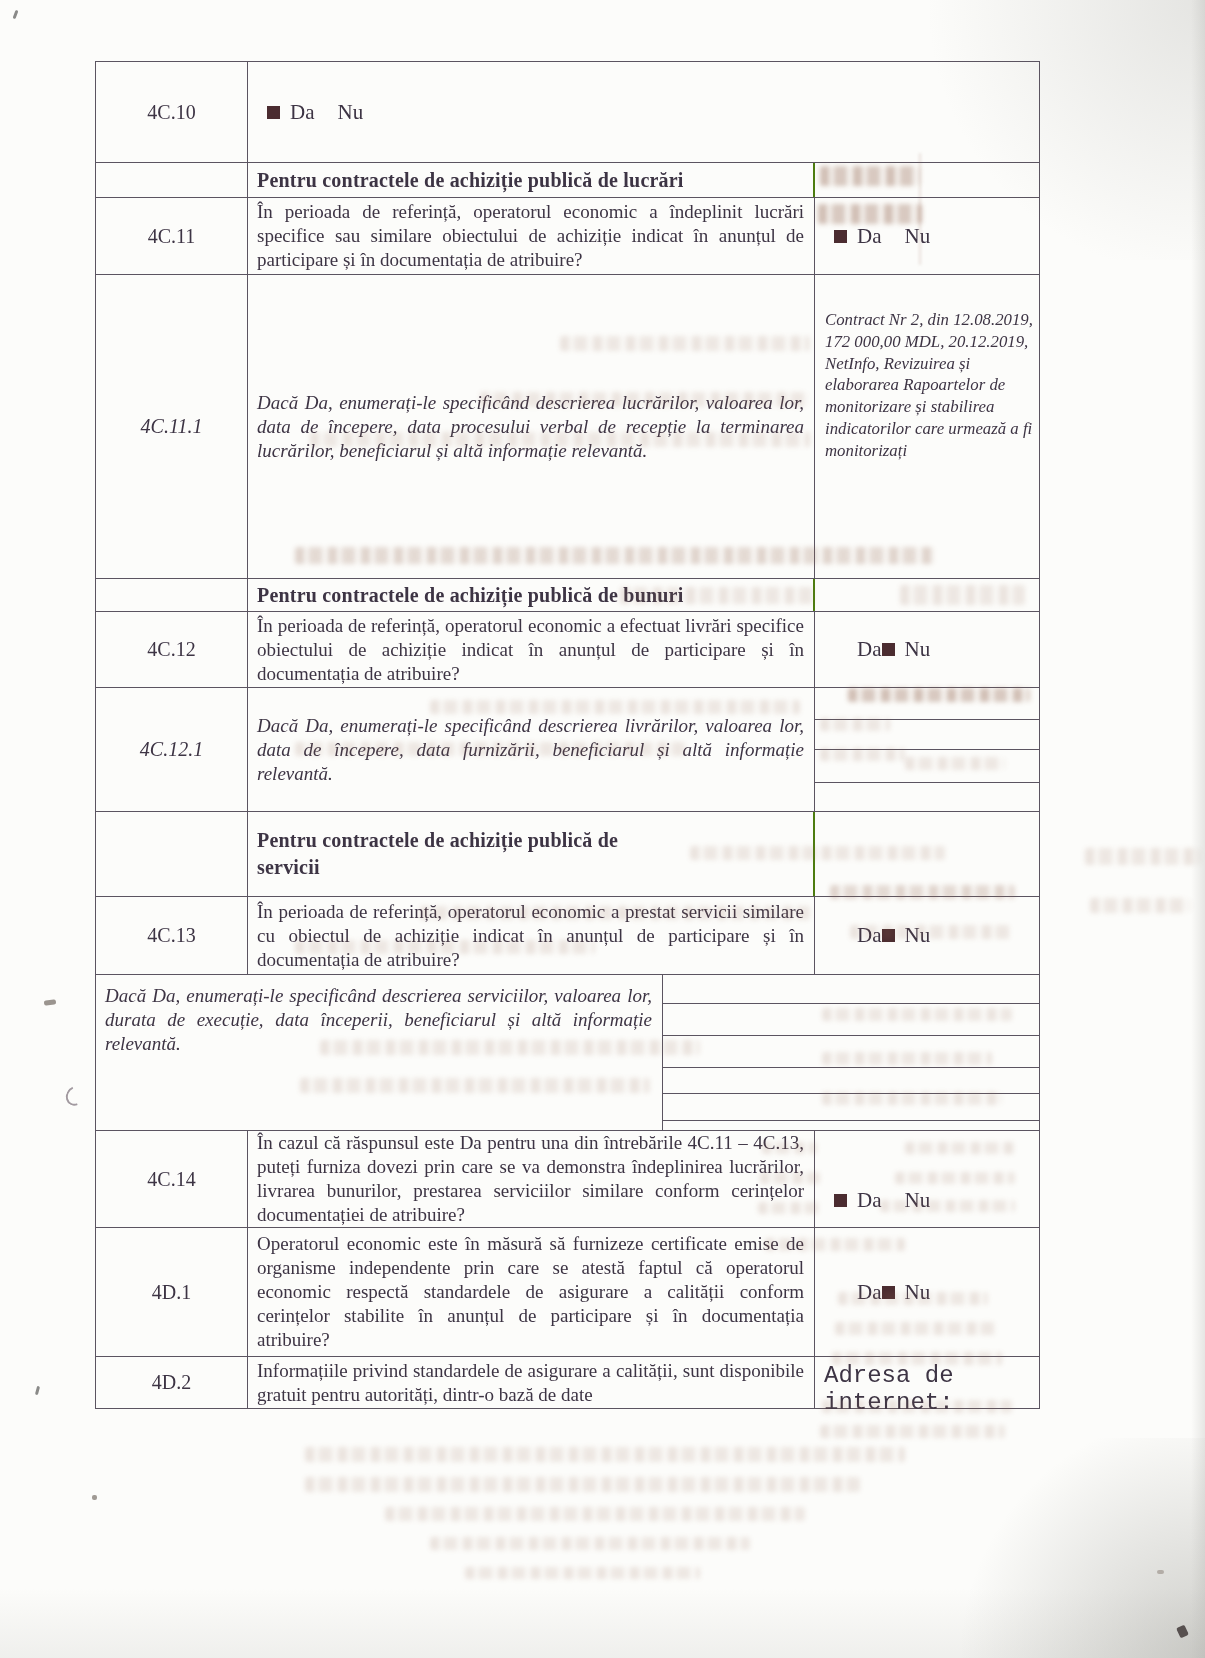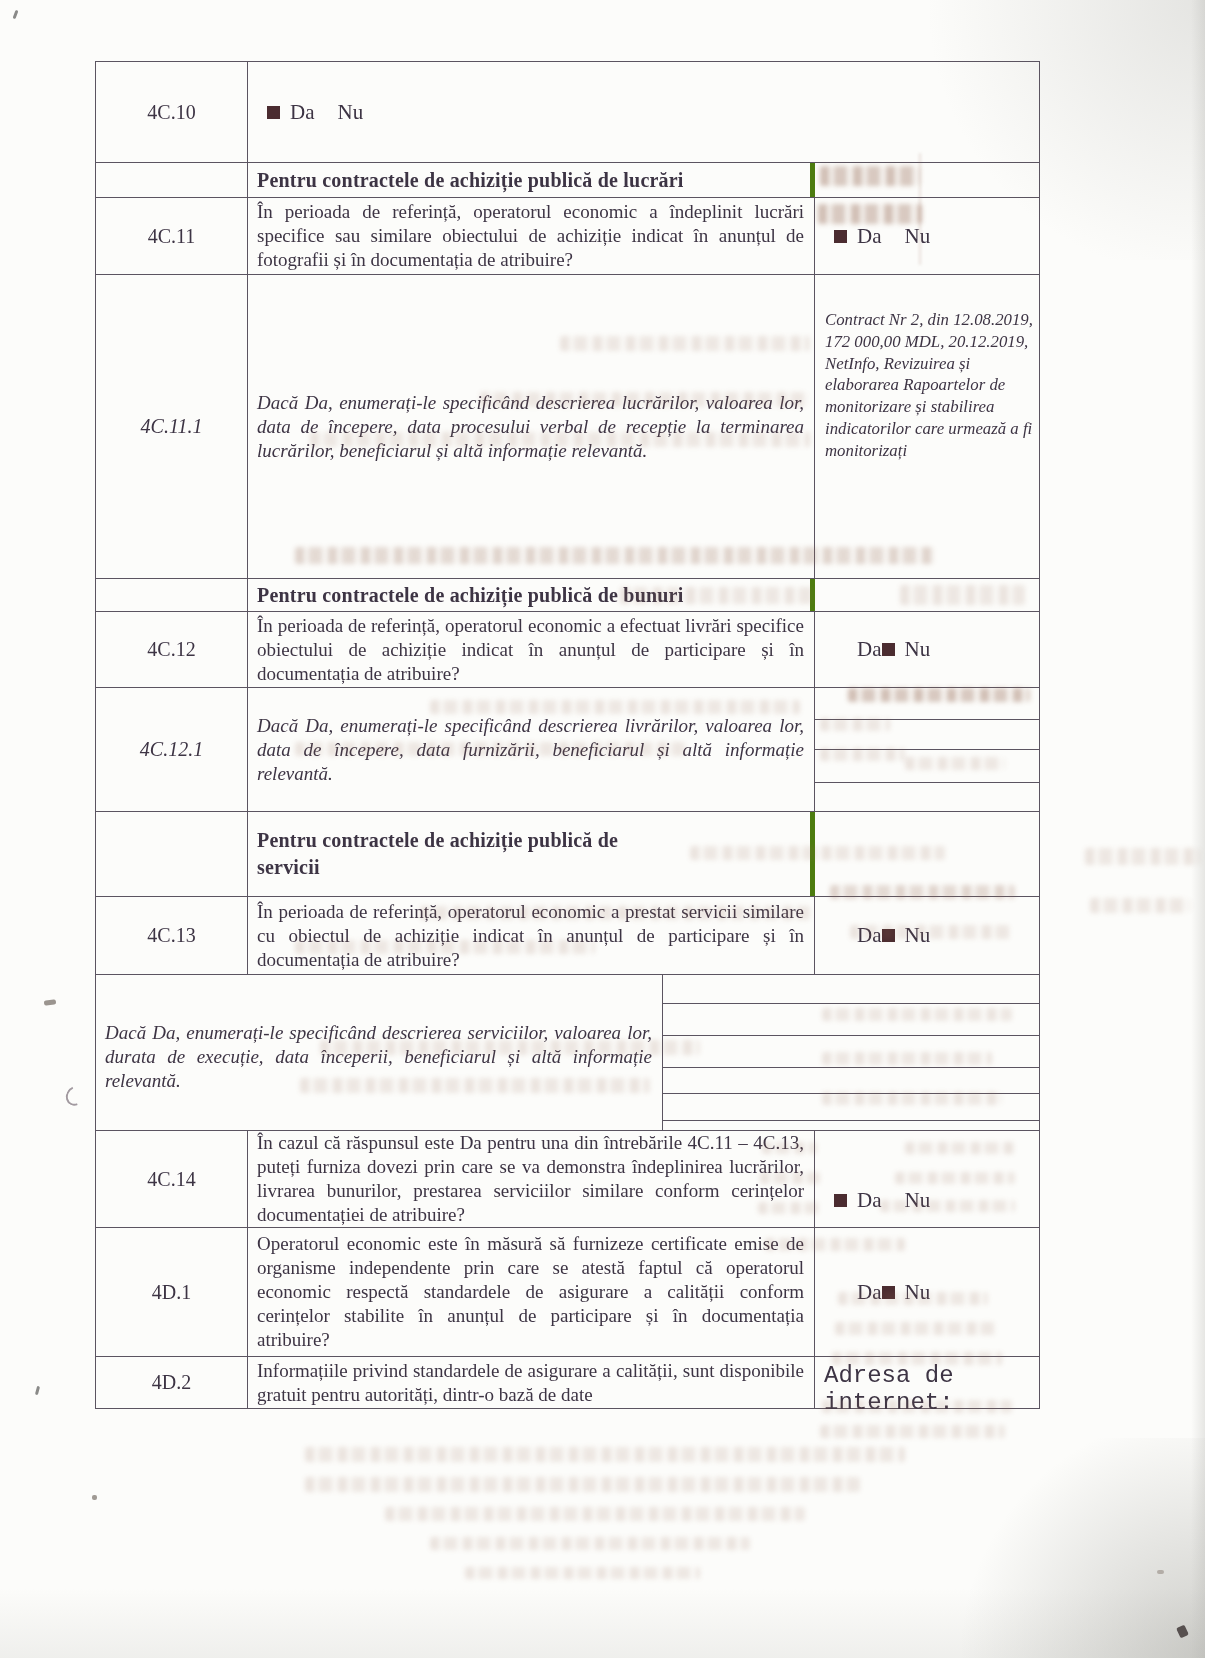--- a/index.html
+++ b/index.html
@@ -25,21 +25,21 @@
     background:transparent;
   }
   .row{display:flex; border-bottom:1px solid #5b5460; box-sizing:border-box; position:relative;}
   .row:last-child{border-bottom:none;justify-content:center;}
   .cid{width:152px; flex:none; border-right:1px solid #5b5460; box-sizing:border-box;
     display:flex; align-items:center; justify-content:center; font-size:20px;}
   .cq{width:567px; flex:none; border-right:1px solid #5b5460; box-sizing:border-box;
     padding:1px 10px 1px 9px; font-size:19px; line-height:24px; text-align:justify;
     display:flex; align-items:center;}
   .cq>span{width:100%; display:inline-block;}
-  .ch{width:567px; flex:none; border-right:5px solid #4d7c0f; box-sizing:border-box;
+  .ch{width:567px; flex:none; border-right:2px solid #4d7c0f; box-sizing:border-box;
     display:flex; align-items:center; padding-left:9px; font-weight:bold; font-size:20px;
     white-space:pre-line; line-height:27px; letter-spacing:.2px;}
   .chd{width:100%; display:flex; align-items:center; padding-left:13px; font-weight:bold;
     font-size:21px; box-sizing:border-box; letter-spacing:.2px;}
   .ca{flex:1; position:relative; display:flex; align-items:center; box-sizing:border-box;}
   .it{font-style:italic;}
 
   .h101{height:101px}.h35{height:35px}.h77{height:77px}.h304{height:304px}
   .h33{height:33px}.h76{height:76px}.h124{height:124px}.h85{height:85px}
   .h78{height:78px}.h156{height:156px}.h97{height:97px}.h129{height:129px}.h51{height:51px}
@@ -99,21 +99,21 @@
 
     <div class="row h35">
       <div class="cid"></div>
       <div class="ch">Pentru contractele de achiziție publică de lucrări</div>
       <div class="ca"></div>
     </div>
 
     <div class="row h77">
       <div class="cid">4C.11</div>
       <div class="cq">
-          <span>În perioada de referință, operatorul economic a îndeplinit lucrări specifice sau similare obiectului de achiziție indicat în anunțul de fotografii și în documentația de atribuire?</span>
+          <span>În perioada de referință, operatorul economic a îndeplinit lucrări specifice sau similare obiectului de achiziție indicat în anunțul de participare și în documentația de atribuire?</span>
         </div>
       <div class="ca">
         <div class="opts">
           <span class="opt">
               <span class="box on"></span>
               <span>Da</span>
             </span>
           <span class="opt">
               <span class="box"></span>
               <span>Nu</span>
@@ -189,21 +189,21 @@
             </span>
           <span class="opt">
               <span class="box on"></span>
               <span>Nu</span>
             </span>
         </div>
       </div>
     </div>
 
     <div class="row h156">
-      <div class="cq it" style="align-items:center; padding-top:9px;">
+      <div class="cq it" style="align-items:flex-start; padding-top:9px;">
           <span>Dacă Da, enumerați-le specificând descrierea serviciilor, valoarea lor, durata de execuție, data începerii, beneficiarul și altă informație relevantă.</span>
         </div>
       <div class="ca">
         <div class="rule" style="top:28px"></div>
         <div class="rule" style="top:60px"></div>
         <div class="rule" style="top:92px"></div>
         <div class="rule" style="top:118px"></div>
         <div class="rule" style="top:145px"></div>
       </div>
     </div>

